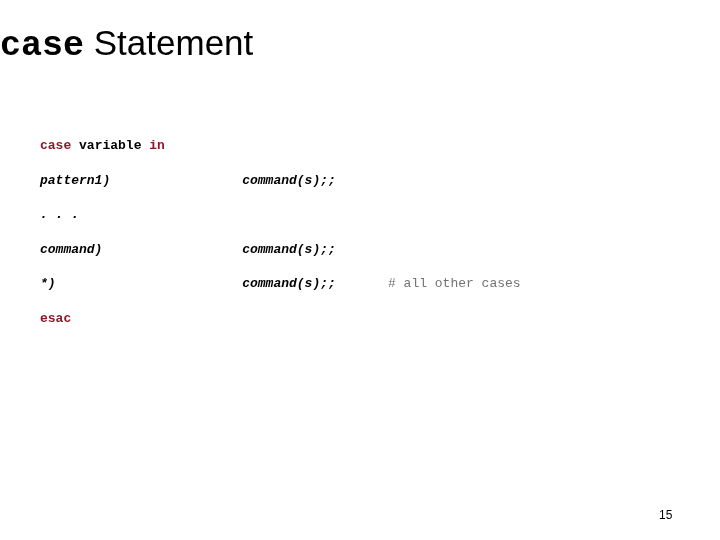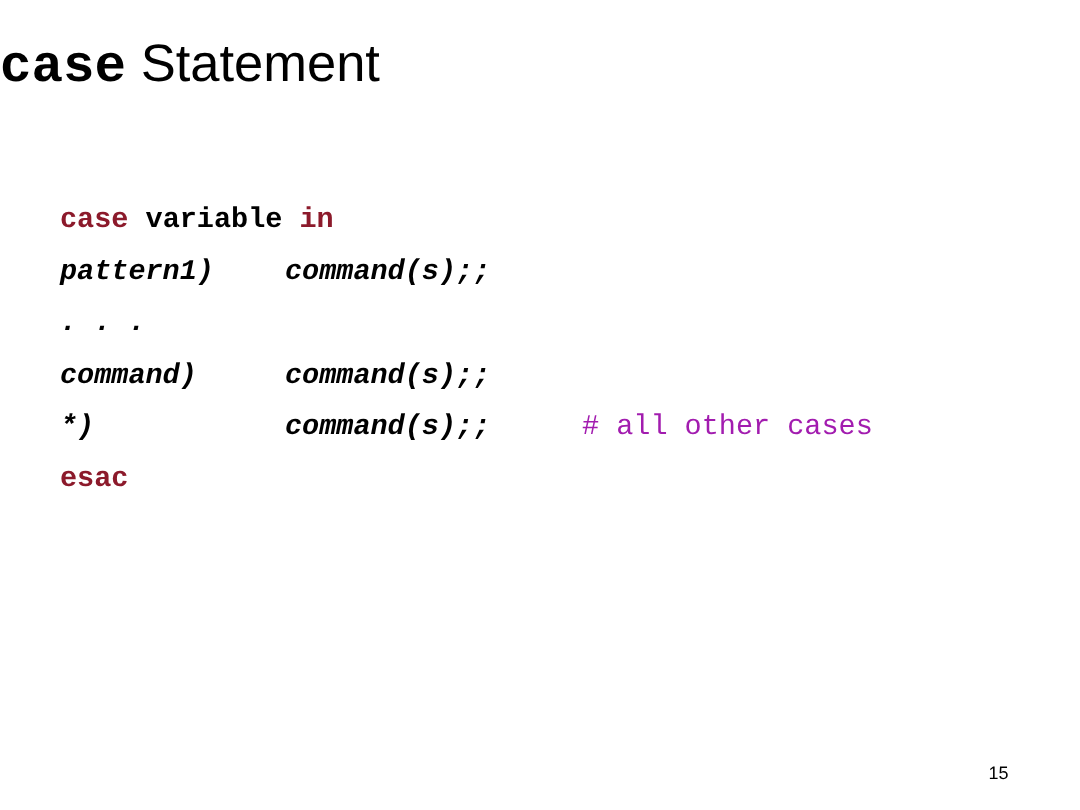--- a/index.html
+++ b/index.html
@@ -46,21 +46,21 @@
     color: #000000;
   }
 
   
   .code-block {
     position: absolute;
     top: 129px;
     left: 40px;
     width: 660px;
     font-family: "Liberation Mono", "DejaVu Sans Mono", monospace;
-    font-size: 19px;
+    font-size: 13px;
     color: #000000;
   }
   .code-line {
     height: 34.5px;
     line-height: 34.5px;
     white-space: pre;
     position: relative;
   }
 
   
@@ -83,33 +83,34 @@
     color: #000000;
     font-weight: bold;
     font-style: italic;
   }
   .dots {
     color: #000000;
     font-weight: bold;
     font-style: italic;
   }
   .comment {       
-    color: #a21caf;
+    color: #737373;
     font-weight: normal;
     font-style: normal;
   }
 
   
   .col-pattern {
     display: inline-block;
     width: 150px;
   }
   .col-command {
     display: inline-block;
     width: 198px;
+    text-align: center;
   }
 
   
   .page-number {
     position: absolute;
     left: 659px;
     top: 509px;
     font-family: "Liberation Sans", sans-serif;
     font-size: 12px;
     color: #000000;

